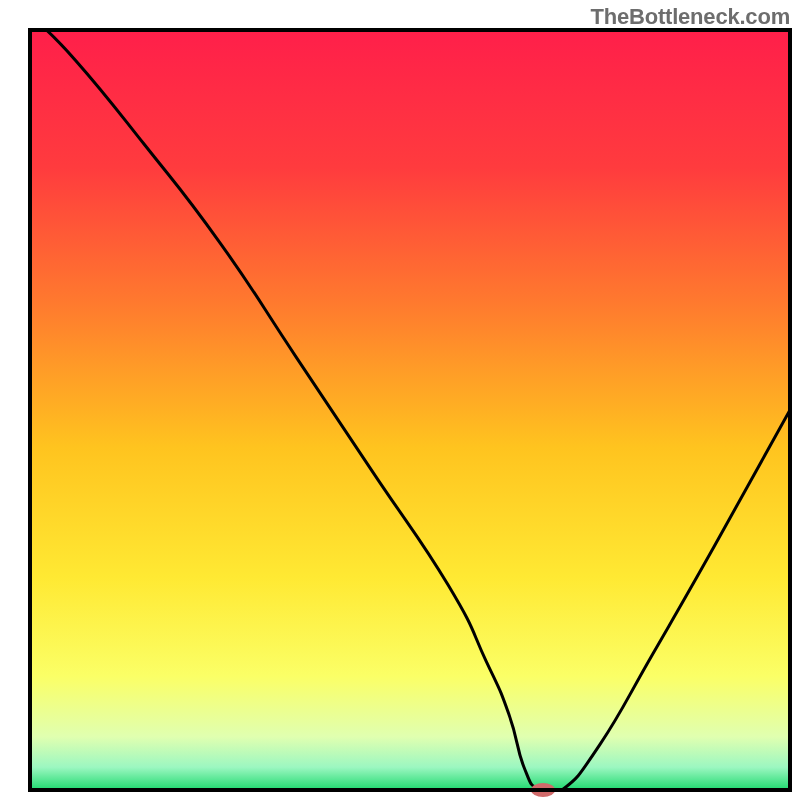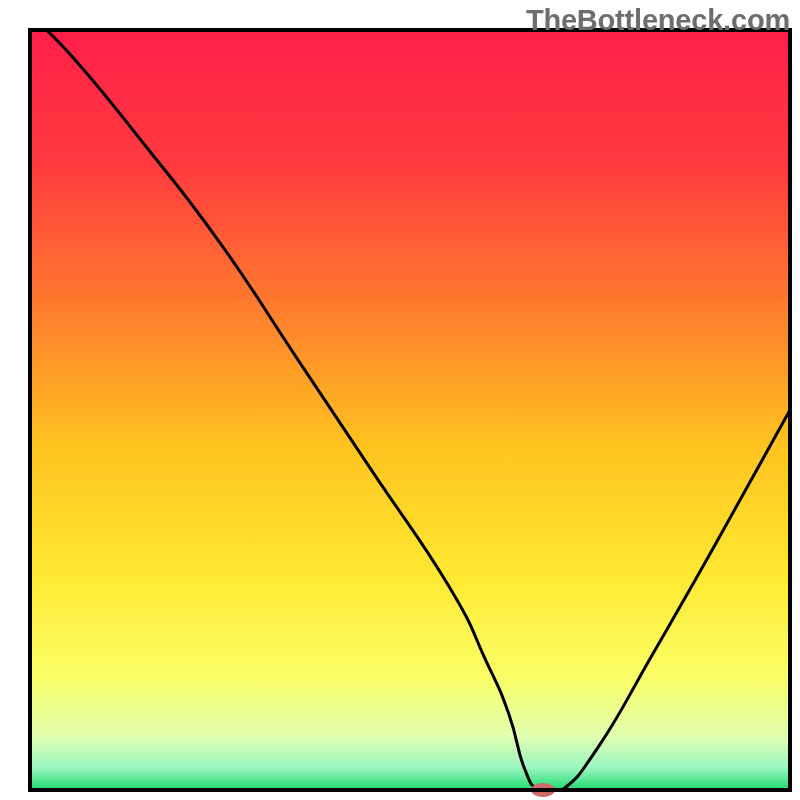--- a/index.html
+++ b/index.html
@@ -12,21 +12,21 @@
   }
   .chart-container {
     position: relative;
     width: 800px;
     height: 800px;
   }
   .watermark {
     position: absolute;
     top: 4px;
     right: 10px;
-    font-size: 29px;
+    font-size: 22px;
     font-weight: bold;
     color: #6d6d6d;
     letter-spacing: -0.2px;
     z-index: 5;
   }
   svg.plot {
     position: absolute;
     top: 0;
     left: 0;
   }

